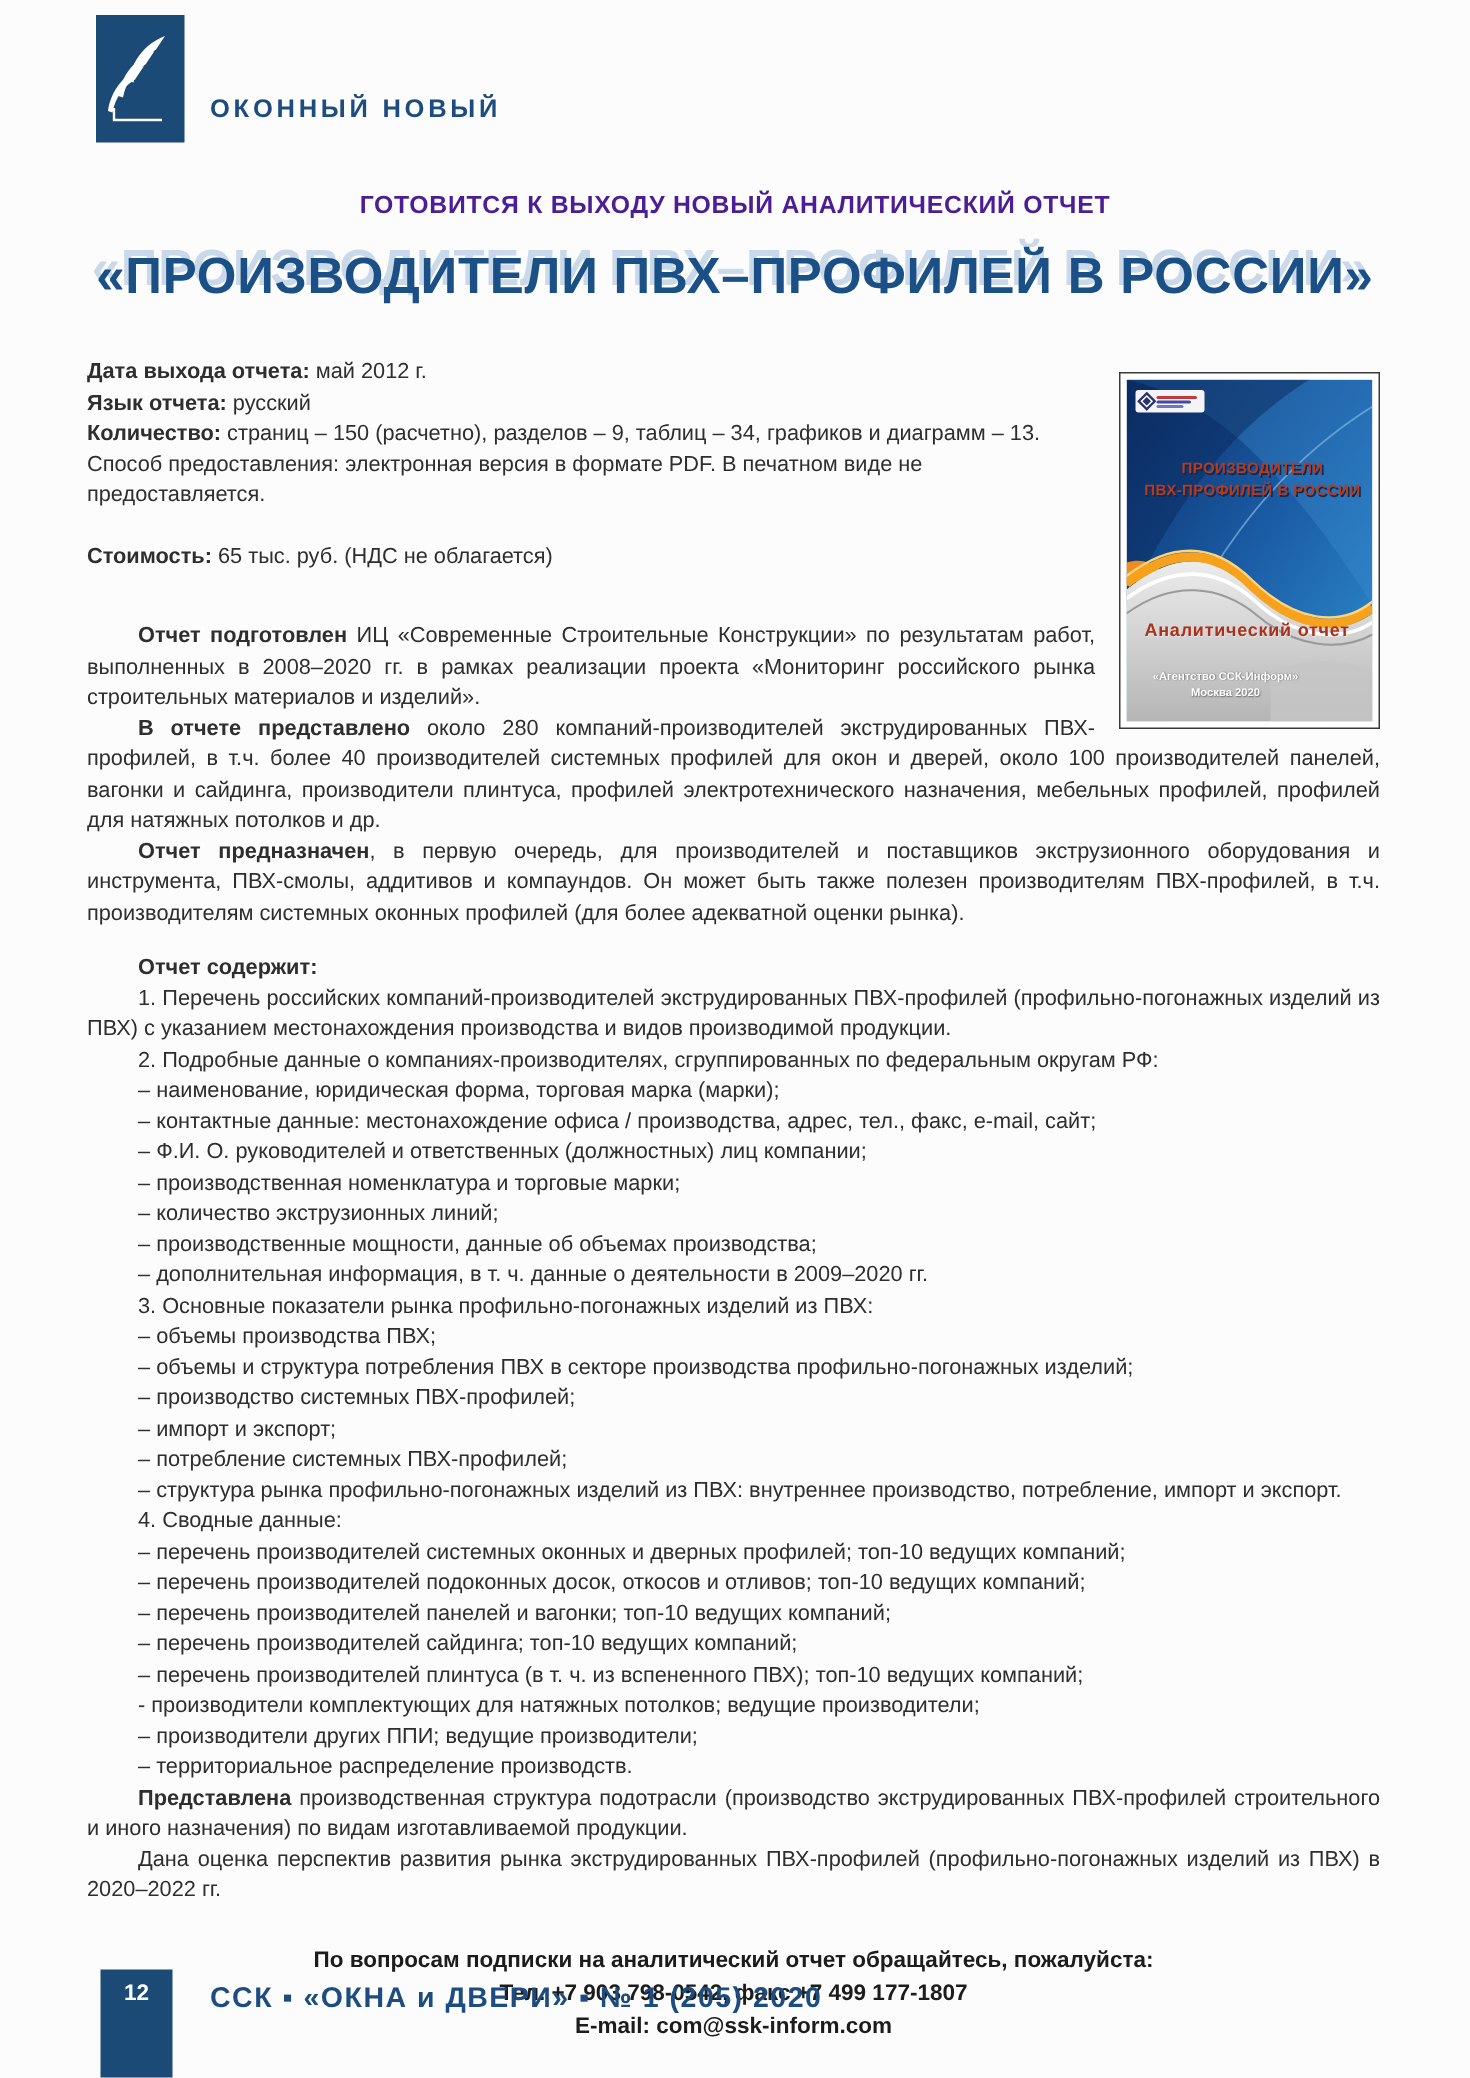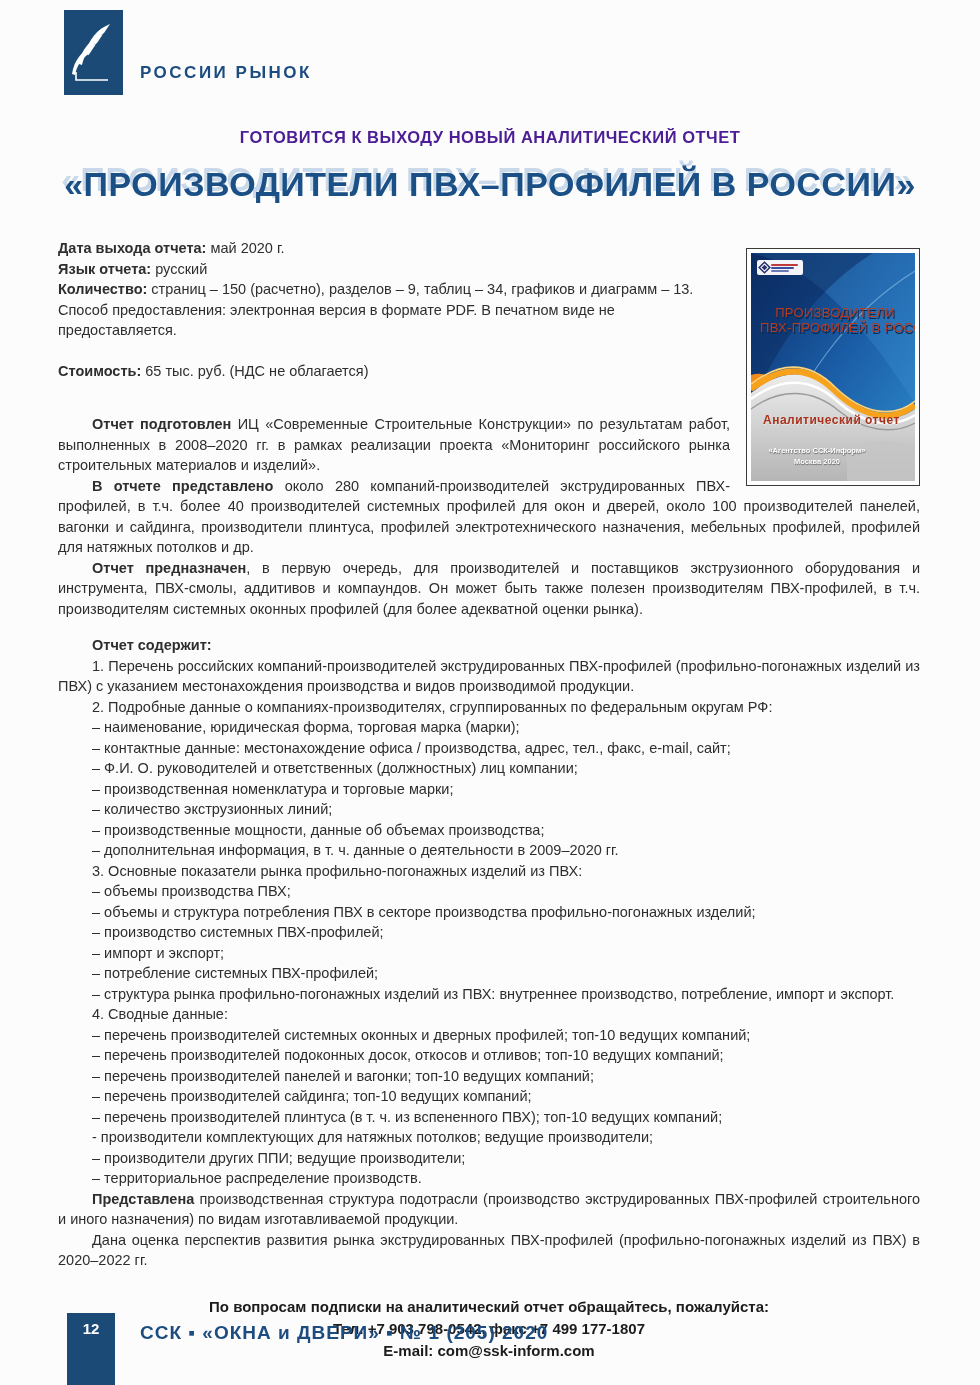--- a/index.html
+++ b/index.html
@@ -69,22 +69,22 @@
     transform: rotate(45deg); margin-left: 1px; flex: 0 0 auto;
     box-shadow: inset 0 0 0 1.5px #27326e, inset 0 0 0 2.5px #ffffff;
   }
   .chip-lines { display: flex; flex-direction: column; gap: 1px; flex: 1; }
   .chip-lines i { display: block; height: 2px; border-radius: 1px; }
   .chip-line-red { background: #c03a3a; width: 90%; }
   .chip-line-blue { background: #3a4fa0; width: 75%; }
   .chip-line-blue2 { background: #6b79b8; width: 60%; }
   .cover-title {
     position: absolute; right: 5px; top: 52px; width: 150px;
-    text-align: center; font-weight: normal;
-    font-size: 13px; line-height: 15px; letter-spacing: 0.3px;
+    text-align: center; font-weight: bold;
+    font-size: 10px; line-height: 15px; letter-spacing: 0.3px;
     color: #b53a20;
     text-shadow: 1px 1.5px 0 #0d2a52;
     white-space: nowrap;
   }
   .cover-subtitle {
     position: absolute; left: 12px; top: 157px;
     font-size: 12px; font-weight: bold; letter-spacing: 0.5px;
     color: #a8321c;
     text-shadow: 0.5px 0.5px 0 #e8e8e8;
   }
@@ -134,21 +134,21 @@
 <div class="logo-box">
   <svg width="59" height="85" viewBox="0 0 59 85">
     <g fill="#ffffff">
       <path d="M22,44 C24,30 33,19 46,14 L40,23 C32,28 27,35 25,45 Z"></path>
       <path d="M15,54 C17,40 26,29 39,24 L33,33 C25,38 20,45 18,55 Z"></path>
       <path d="M8,64 C10,50 19,39 32,34 L26,43 C18,48 13,55 11,65 Z"></path>
     </g>
     <path d="M12,62 L12,70 L44,70" stroke="#ffffff" stroke-width="1.6" fill="none"></path>
   </svg>
 </div>
-<div class="section-label">РОССИИ РЫНОК</div>
+<div class="section-label">ОКОННЫЙ НОВЫЙ</div>
 
 <div class="kicker">ГОТОВИТСЯ К ВЫХОДУ НОВЫЙ АНАЛИТИЧЕСКИЙ ОТЧЕТ</div>
 <h1 class="main-title">«ПРОИЗВОДИТЕЛИ ПВХ–ПРОФИЛЕЙ В РОССИИ»</h1>
 
 <div class="content">
 
   <div class="cover-float">
     <div class="cover">
       <svg width="164" height="228" viewBox="0 0 164 228">
         <defs>
@@ -187,21 +187,21 @@
         <div>ПВХ-ПРОФИЛЕЙ В РОССИИ</div>
       </div>
       <div class="cover-subtitle">Аналитический отчет</div>
       <div class="cover-publisher">
         <div>«Агентство ССК-Информ»</div>
         <div>Москва 2020</div>
       </div>
     </div>
   </div>
 
-  <p class="info-line"><b>Дата выхода отчета:</b><span> май 2020 г.</span></p>
+  <p class="info-line"><b>Дата выхода отчета:</b><span> май 2012 г.</span></p>
   <p class="info-line"><b>Язык отчета:</b><span> русский</span></p>
   <p class="info-line"><b>Количество:</b><span> страниц – 150 (расчетно), разделов – 9, таблиц – 34, графиков и диаграмм – 13.</span></p>
   <p class="info-line"><b></b><span>Способ предоставления: электронная версия в формате PDF. В печатном виде не предоставляется.</span></p>
   <p class="info-line price-line"><b>Стоимость:</b><span> 65 тыс. руб. (НДС не облагается)</span></p>
 
   <p class="para first"><b>Отчет подготовлен</b><span> ИЦ «Современные Строительные Конструкции» по результатам работ, выполненных в 2008–2020 гг. в рамках реализации проекта «Мониторинг российского рынка строительных материалов и изделий».</span></p>
   <p class="para"><b>В отчете представлено</b><span> около 280 компаний-производителей экструдированных ПВХ-профилей, в т.ч. более 40 производителей системных профилей для окон и дверей, около 100 производителей панелей, вагонки и сайдинга, производители плинтуса, профилей электротехнического назначения, мебельных профилей, профилей для натяжных потолков и др.</span></p>
   <p class="para"><b>Отчет предназначен</b><span>, в первую очередь, для производителей и поставщиков экструзионного оборудования и инструмента, ПВХ-смолы, аддитивов и компаундов. Он может быть также полезен производителям ПВХ-профилей, в т.ч. производителям системных оконных профилей (для более адекватной оценки рынка).</span></p>
 
   <p class="contents-heading">Отчет содержит:</p>

